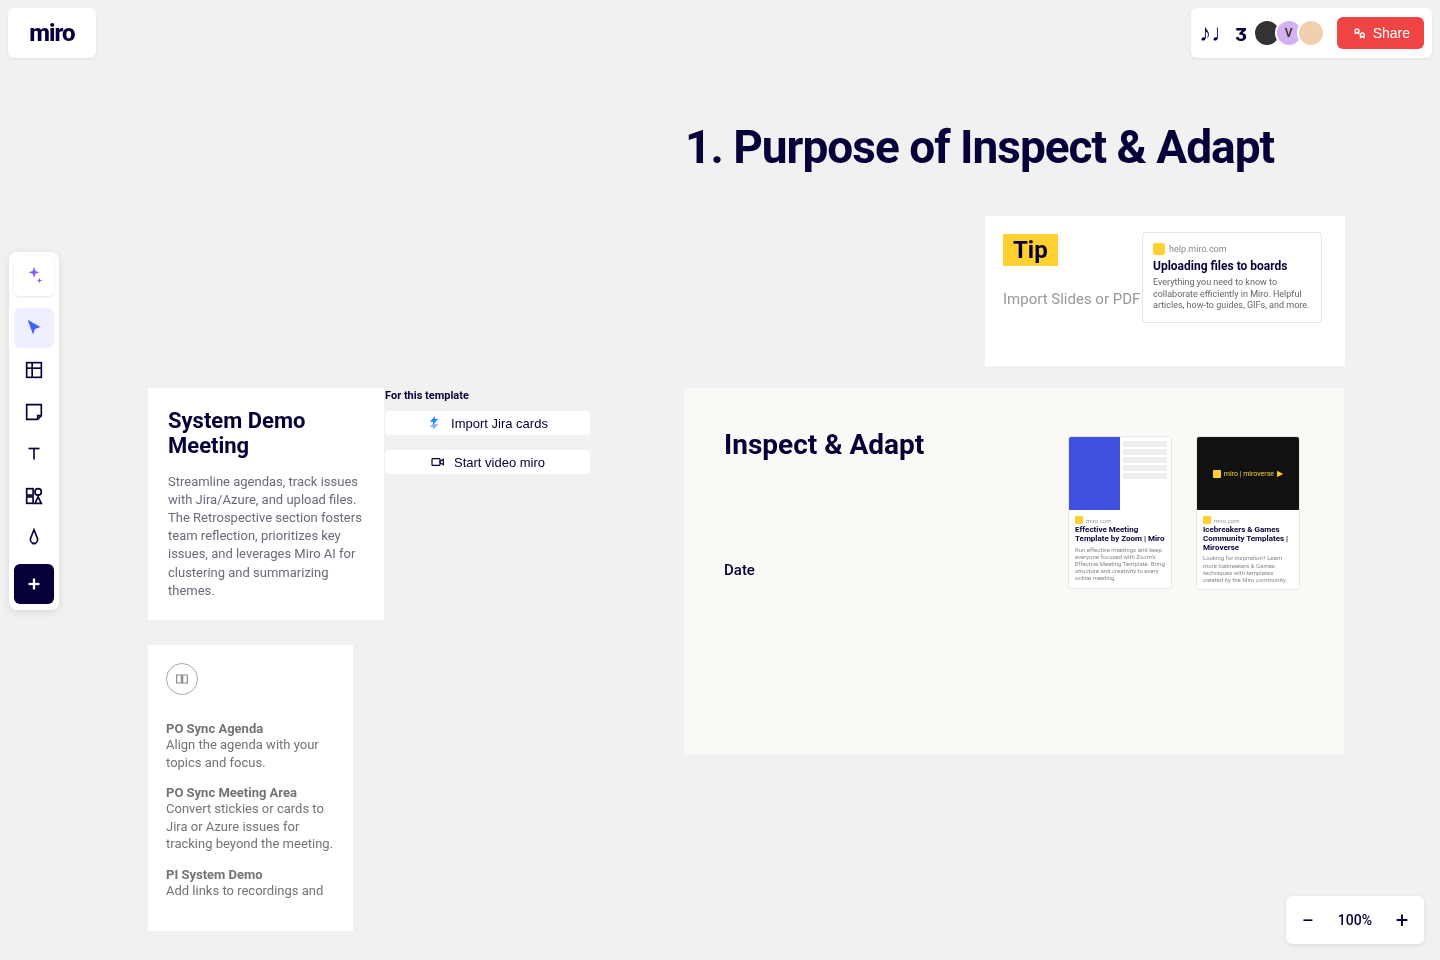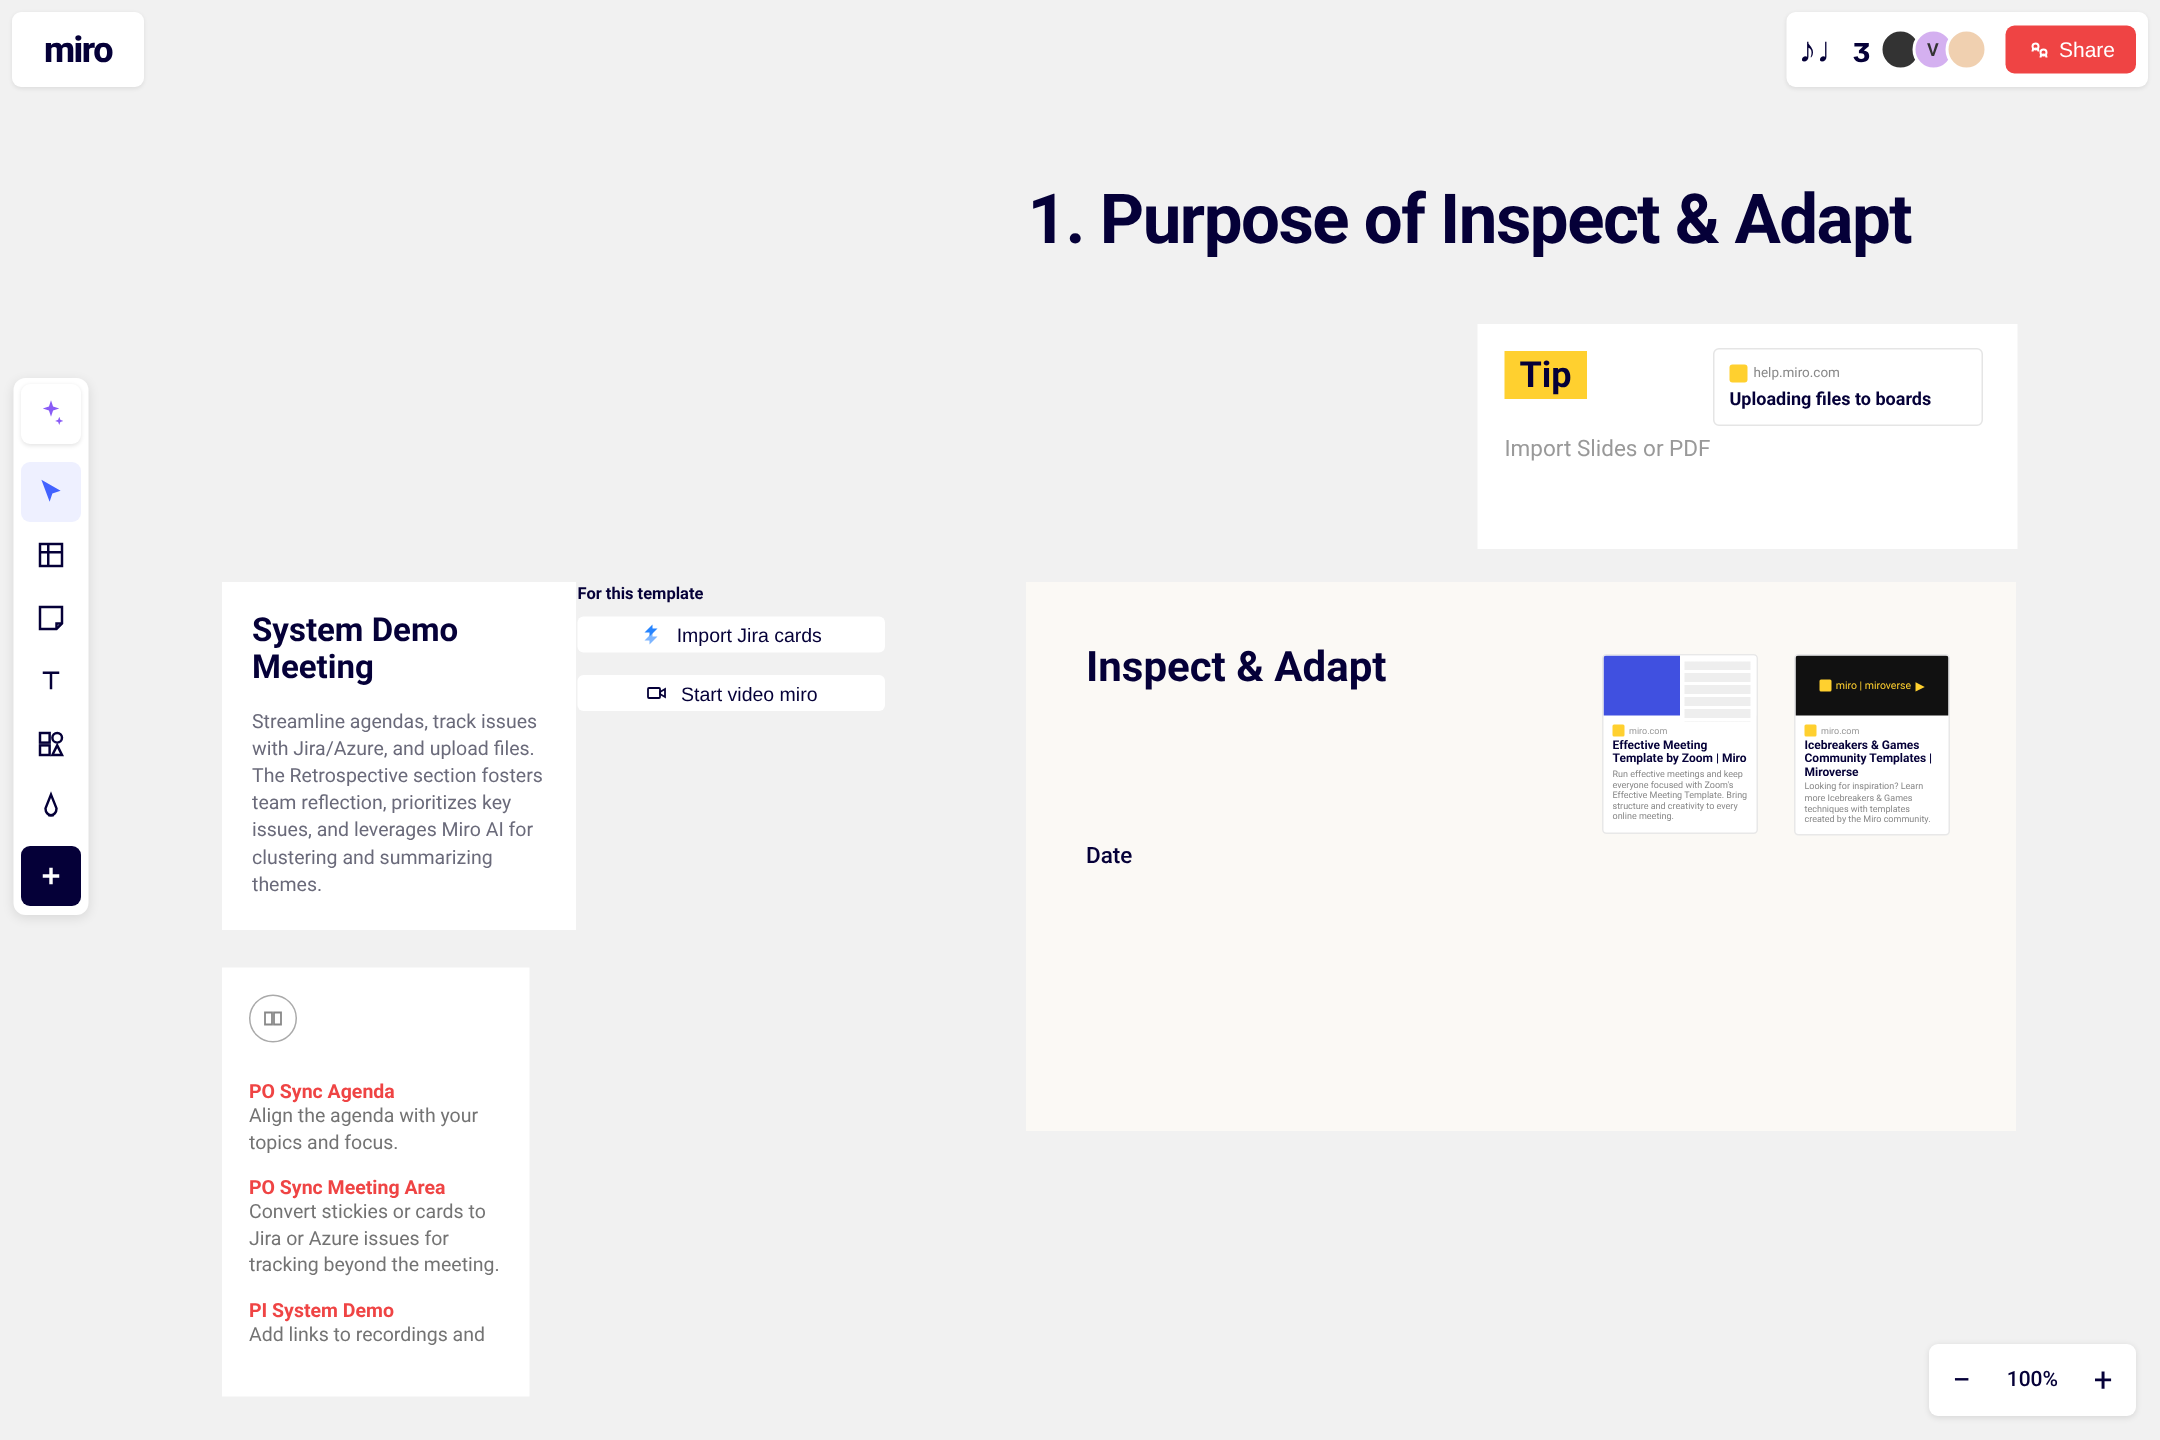--- a/index.html
+++ b/index.html
@@ -33,33 +33,33 @@
 .help-url{color:#888;font-size:9px;display:flex;align-items:center;gap:4px;}
 .help-url::before{content:"";width:12px;height:12px;background:#ffd02f;border-radius:2px;display:inline-block;}
 .help-title{font-weight:700;font-size:12px;margin-top:4px;color:#050038;}
 .help-desc{color:#666;font-size:9px;margin-top:4px;line-height:1.3;}
 .card1{position:absolute;left:148px;top:388px;width:236px;background:#fff;padding:20px;}
 .card1 h2{font-size:22px;font-weight:700;line-height:1.15;color:#050038;}
 .card1 p{font-size:13px;color:#6a6a7a;margin-top:14px;line-height:1.4;}
 .card2{position:absolute;left:148px;top:645px;width:205px;background:#fff;padding:18px;}
 .circle-icon{width:32px;height:32px;border:1.5px solid #aaa;border-radius:50%;display:flex;align-items:center;justify-content:center;color:#888;margin-bottom:26px;}
 .agenda-item{margin-bottom:14px;}
-.agenda-title{font-size:13px;font-weight:700;color:#ef4444;}
+.agenda-title{font-size:13px;font-weight:700;color:#737373;}
 .agenda-desc{font-size:13px;color:#737373;line-height:1.35;}
 .template-label{position:absolute;left:385px;top:389px;font-size:11px;font-weight:700;color:#050038;}
 .action-btn{position:absolute;left:385px;width:205px;height:24px;background:#fff;border:none;border-radius:4px;font-size:13px;color:#050038;display:flex;align-items:center;justify-content:center;gap:8px;cursor:pointer;}
 .btn1{top:411px;}
 .btn2{top:450px;}
 .big-panel{position:absolute;left:684px;top:388px;width:660px;height:366px;background:#fbf9f5;padding:40px;}
 .panel-title{font-size:28px;font-weight:700;color:#050038;}
 .panel-date{font-size:15px;font-weight:500;color:#050038;margin-top:100px;}
 .mini-card{position:absolute;width:104px;background:#fff;border:1px solid #e8e8e8;border-radius:3px;overflow:hidden;}
 .mini1{left:1068px;top:436px;}
 .mini2{left:1196px;top:436px;}
-.mini-thumb{height:40px;background:#3d3dd8;}
+.mini-thumb{height:73px;background:#3d3dd8;}
 .mini2 .mini-thumb{background:#111;display:flex;align-items:center;justify-content:center;}
 .mini-body{padding:6px;}
 .mini-src{font-size:6px;color:#999;display:flex;gap:3px;align-items:center;}
 .mini-src::before{content:"";width:8px;height:8px;background:#ffd02f;border-radius:1px;}
 .mini-title{font-size:8px;font-weight:700;margin-top:2px;line-height:1.1;color:#050038;}
 .mini-desc{font-size:6px;color:#888;margin-top:2px;line-height:1.2;}
 .thumb-grid{background:linear-gradient(90deg,#4050e0 50%,#fff 50%);position:relative;}
 .thumb-grid::after{content:"";position:absolute;right:4px;top:4px;width:44px;height:40px;background:repeating-linear-gradient(#eee,#eee 6px,#fff 6px,#fff 8px);}
 .miroplay{display:flex;align-items:center;gap:3px;font-size:7px;color:#ffd02f;}
 .miroplay::before{content:"";width:8px;height:8px;background:#ffd02f;border-radius:1px;}
@@ -152,20 +152,21 @@
 <h1 class="heading">1. Purpose of Inspect &amp; Adapt</h1>
 
 <div class="tip-box">
   <span class="tip-label">Tip</span>
   <div class="tip-sub">Import Slides or PDF</div>
 </div>
 
 <div class="help-card">
   <div class="help-url">help.miro.com</div>
   <div class="help-title">Uploading files to boards</div>
+  <div class="help-desc">Everything you need to know to collaborate efficiently in Miro. Helpful articles, how-to guides, GIFs, and more.</div>
 </div>
 
 <div class="card1">
   <h2>System Demo Meeting</h2>
   <p>Streamline agendas, track issues with Jira/Azure, and upload files. The Retrospective section fosters team reflection, prioritizes key issues, and leverages Miro AI for clustering and summarizing themes.</p>
 </div>
 
 <div class="card2">
   <div class="circle-icon">
     <svg width="16" height="16" viewBox="0 0 24 24" fill="none" stroke="currentColor" stroke-width="1.8">

